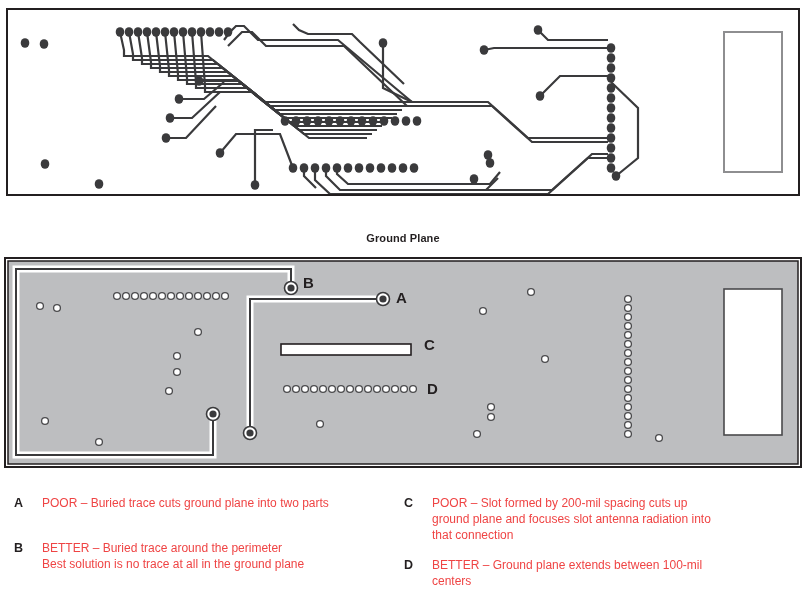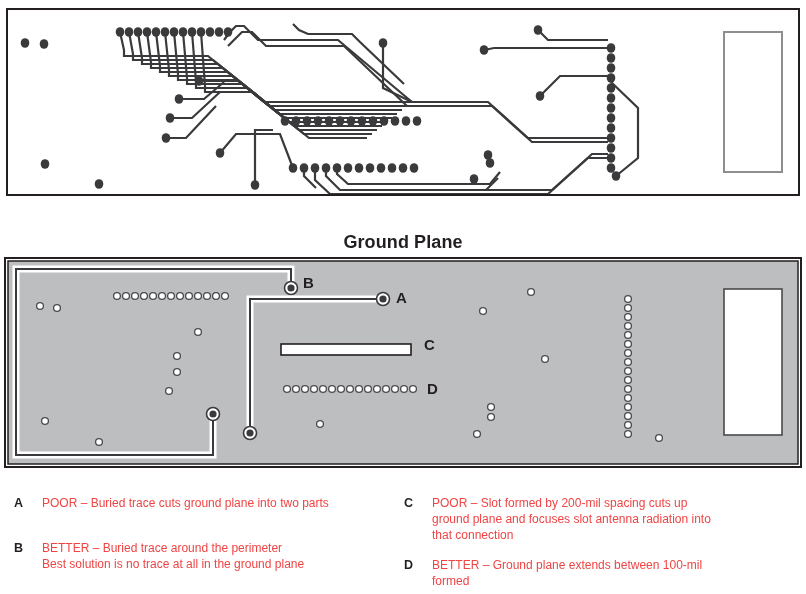--- a/index.html
+++ b/index.html
@@ -36,21 +36,21 @@
   }
   #top-board svg, #ground-board svg { display: block; }
 
   
   #gp-title {
     position: absolute;
     left: 0;
     top: 232px;
     width: 806px;
     text-align: center;
-    font-size: 18px;
+    font-size: 11px;
     font-weight: bold;
     letter-spacing: 0.1px;
     color: #231f20;
   }
 
   
   #ground-board {
     position: absolute;
     left: 4px;
     top: 257px;
@@ -395,19 +395,19 @@
     <div class="legend-col right">
       <div class="legend-row">
         <div class="legend-key">C</div>
         <div class="legend-text">POOR – Slot formed by 200-mil spacing cuts up
 ground plane and focuses slot antenna radiation into
 that connection</div>
       </div>
       <div class="legend-row">
         <div class="legend-key">D</div>
         <div class="legend-text">BETTER – Ground plane extends between 100-mil
-formed</div>
+centers</div>
       </div>
     </div>
 
   </div>
 
 </div>
 
 </body></html>

